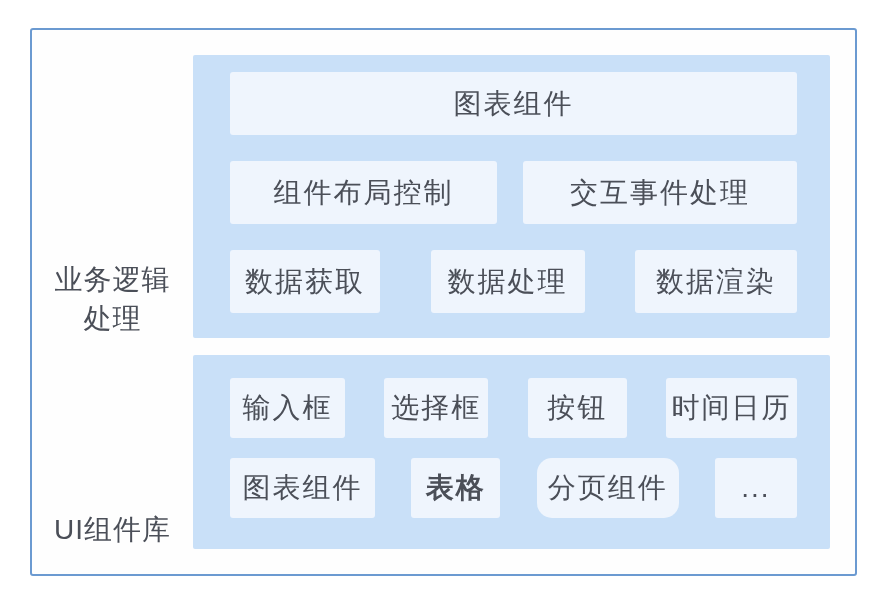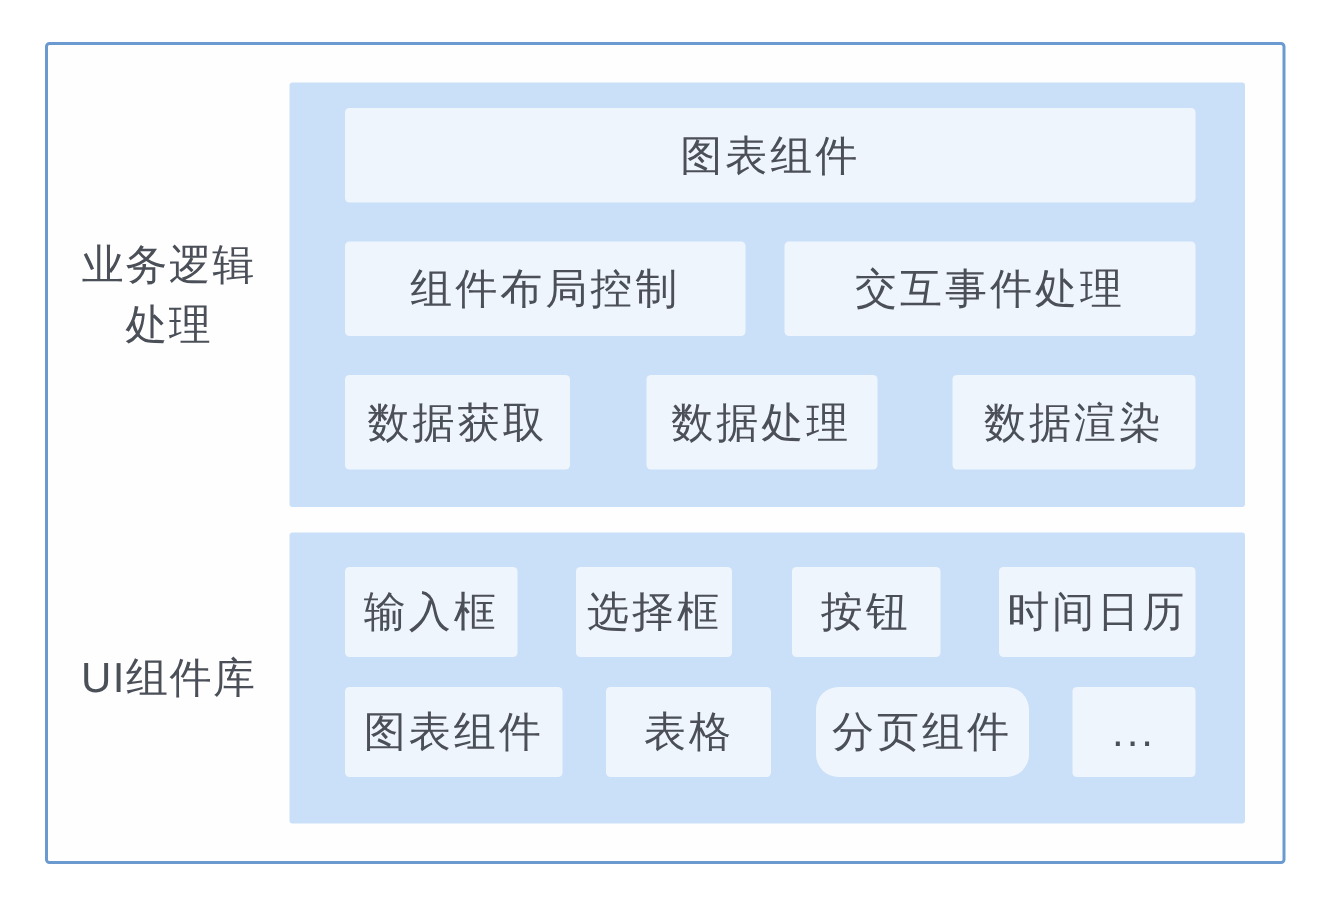--- a/index.html
+++ b/index.html
@@ -31,21 +31,21 @@
   .section {
     position: absolute;
     left: 0;
     display: flex;
   }
   .section-1 { top: 25px; }
   .section-2 { top: 325px; }
   .label-col {
     width: 161px;
     display: flex;
-    align-items: center;
+    align-items: flex-end;
     justify-content: center;
     text-align: center;
     color: #4b4f58;
     font-size: 28px;
     line-height: 1.4;
     letter-spacing: 1px;
   }
   .label-col .label-line { display: block; }
   .panel {
     box-sizing: border-box;
@@ -121,21 +121,21 @@
       </div>
       <div class="panel panel-2">
         <div class="row">
           <div class="box" style="width:115px;">输入框</div>
           <div class="box" style="width:104px;">选择框</div>
           <div class="box" style="width:99px;">按钮</div>
           <div class="box" style="width:131px;">时间日历</div>
         </div>
         <div class="row">
           <div class="box" style="width:145px;">图表组件</div>
-          <div class="box" style="width:110px;">表格</div>
+          <div class="box" style="width:89px;font-weight:bold;">表格</div>
           <div class="box" style="width:142px;border-radius:15px;">分页组件</div>
           <div class="box" style="width:82px;">...</div>
         </div>
       </div>
     </div>
 
   </div>
 </div>
 
 </body></html>

